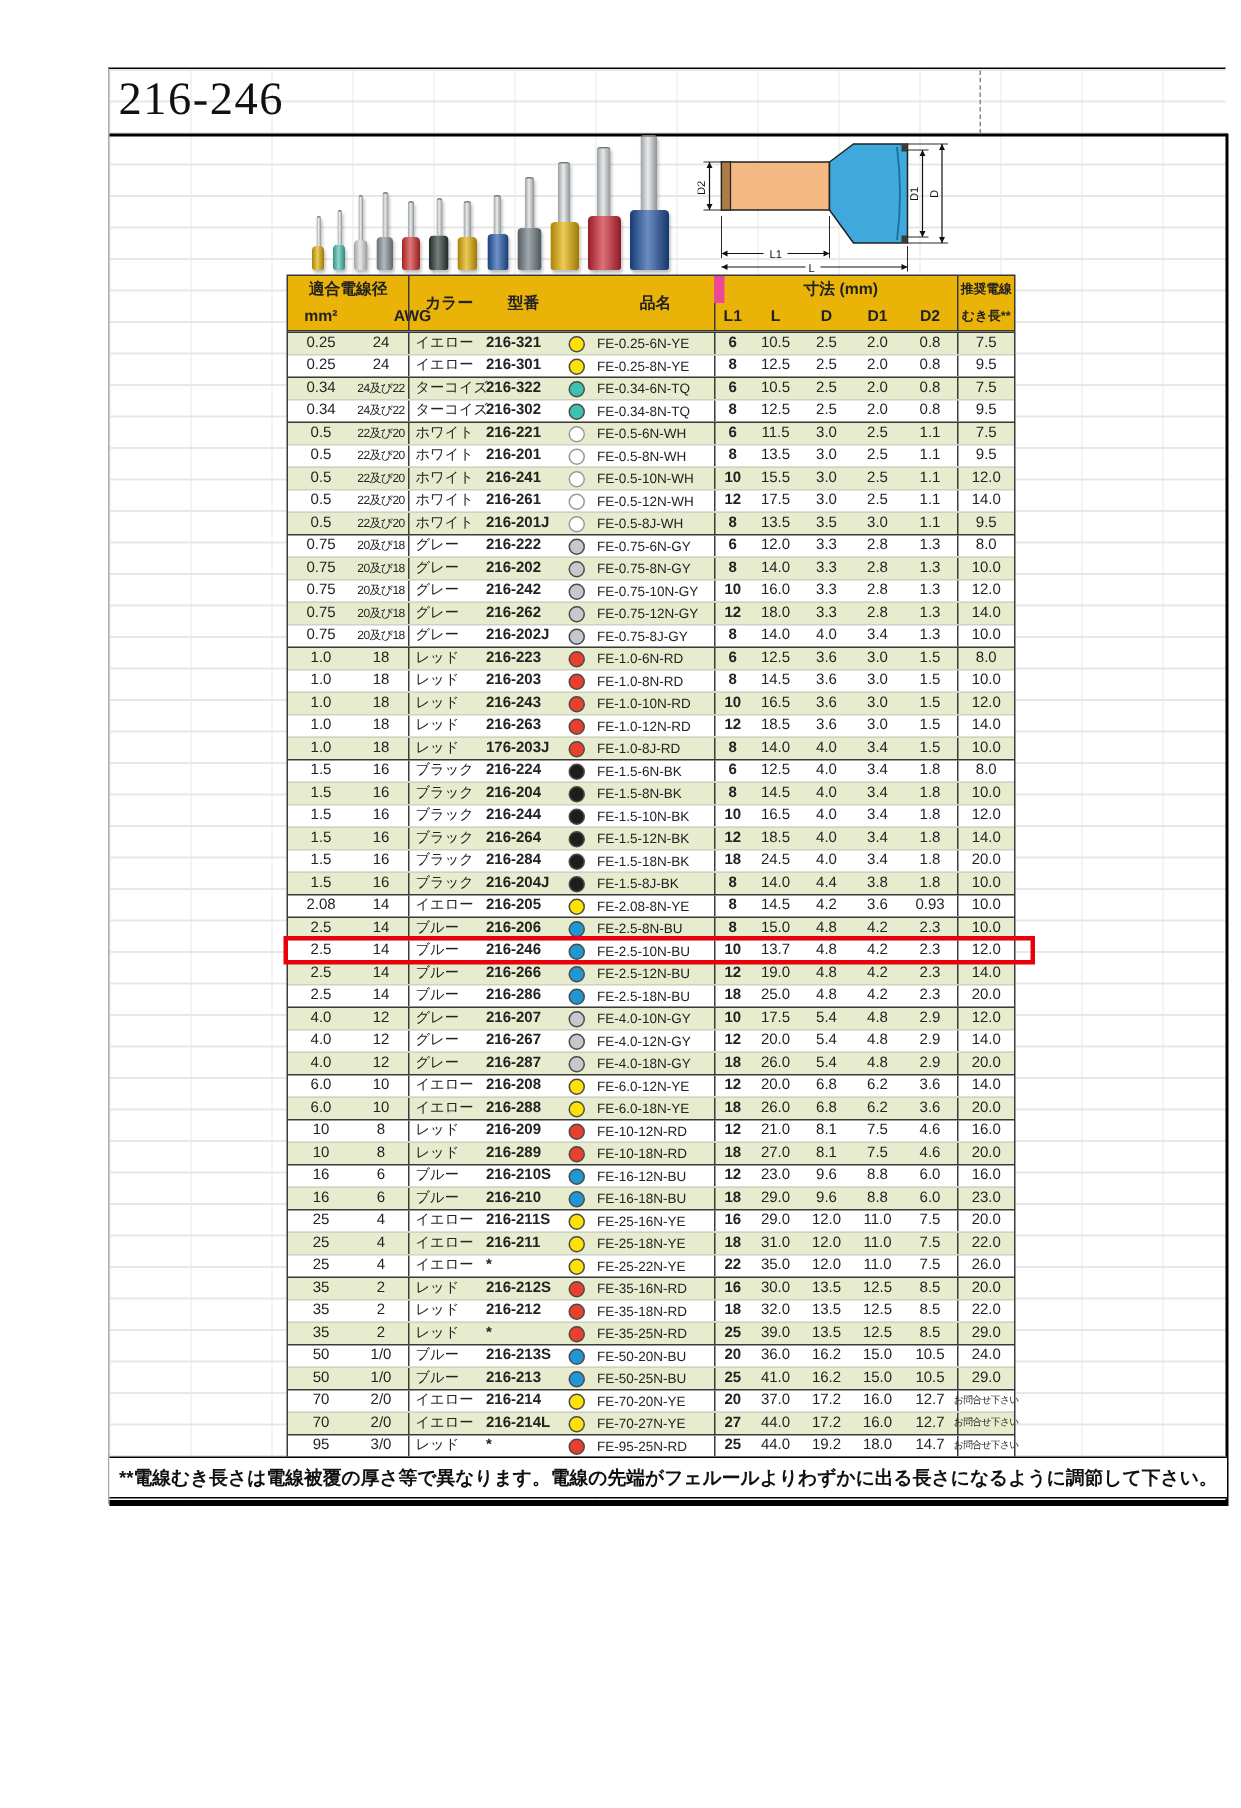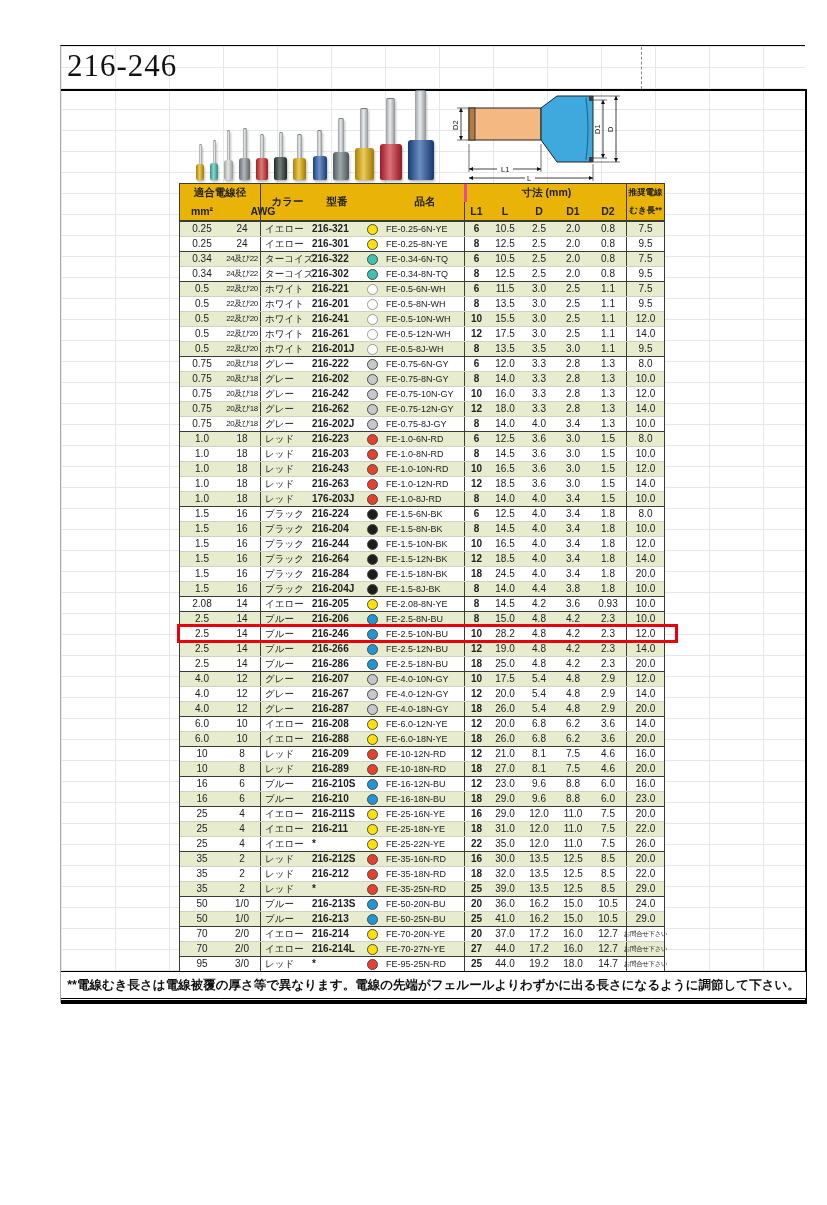--- a/index.html
+++ b/index.html
@@ -1,20 +1,20 @@
 <!DOCTYPE html>
 <html><head>
 <meta charset="utf-8">
 <style>
   * { margin:0; padding:0; box-sizing:border-box; }
   html,body { background:#fff; }
   body { width:827px; height:1205px; position:relative; overflow:hidden;
          font-family:"Liberation Sans","DejaVu Sans",sans-serif; color:#222; }
 
-  .sheet { position:absolute; left:60px; top:45px; width:745px; height:958px;
+  .sheet { position:absolute; left:72px; top:45px; width:745px; height:958px;
     border-top:1px solid #000; border-left:1px solid #aaa;
     background-image:
       linear-gradient(#e7e7e7 1px, transparent 1px),
       linear-gradient(90deg,#e7e7e7 1px, transparent 1px);
     background-size:54px 21px; }
 
   .title-text { position:absolute; left:6px; top:2px;
     font-family:"Liberation Serif","DejaVu Serif",serif; font-size:31px; letter-spacing:1px; color:#111; }
   .title-underline { position:absolute; left:0; top:43px; width:745px; height:2px; background:#000; }
   .pagebox { position:absolute; left:663px; top:0px; width:95px; height:43px;
@@ -42,21 +42,21 @@
     grid-template-columns:44px 36px 50px 52px 20px 82px 24px 34px 34px 34px 36px 38px;
     grid-template-rows:18px 18px; border-bottom:1px solid #3a3a3a;
     font-weight:bold; font-size:10.5px; background:#eab308; }
   .thead > div { display:flex; align-items:center; justify-content:center; white-space:nowrap; }
   .h-wire  { grid-column:1/3; grid-row:1; font-size:10.5px; }
   .h-mm2   { grid-column:1; grid-row:2; }
   .h-awg   { grid-column:2; grid-row:2;margin-left:39px; }
   .h-color { grid-column:3; grid-row:1/3; border-left:1px solid #3a3a3a; justify-content:flex-start; padding-left:4px; }
   .h-model { grid-column:4; grid-row:1/3; justify-content:flex-start; padding-left:2px; }
   .h-name  { grid-column:6; grid-row:1/3; justify-content:flex-start; padding-left:4px; }
-  .h-dims  { grid-column:7/12; grid-row:1; border-left:3px solid #ec4899; }
+  .h-dims  { grid-column:7/12; grid-row:1; border-left:7px solid #ec4899; }
   .h-l1 { grid-column:7; grid-row:2; border-left:1px solid #3a3a3a; }
   .h-l  { grid-column:8; grid-row:2; } .h-d { grid-column:9; grid-row:2; }
   .h-d1 { grid-column:10; grid-row:2; } .h-d2 { grid-column:11; grid-row:2; }
   .h-strip1 { grid-column:12; grid-row:1; border-left:1px solid #3a3a3a; font-size:8.5px; }
   .h-strip2 { grid-column:12; grid-row:2; border-left:1px solid #3a3a3a; font-size:8.5px; }
 
   .trow { display:grid; height:15px; position:relative;
     grid-template-columns:44px 36px 50px 52px 20px 82px 24px 34px 34px 34px 36px 38px;
     border-top:1px solid #cdd2c2; }
   .trow:first-child { border-top:none; }
@@ -639,21 +639,21 @@
         <div class="trow white hl">
           <span class="c c-mm2">2.5</span>
           <span class="c c-awg">14</span>
           <span class="c c-color">ブルー</span>
           <span class="c c-model">216-246</span>
           <span class="c c-swatch">
             <i style="background: rgb(33, 150, 212);"></i>
           </span>
           <span class="c c-name">FE-2.5-10N-BU</span>
           <span class="c c-l1">10</span>
-          <span class="c c-num">28.2</span>
+          <span class="c c-num">13.7</span>
           <span class="c c-num">4.8</span>
           <span class="c c-num">4.2</span>
           <span class="c c-num">2.3</span>
           <span class="c c-strip">12.0</span>
           <b class="hlb" style="border-color: rgb(232, 0, 13);"></b>
         </div>
         <div class="trow green">
           <span class="c c-mm2">2.5</span>
           <span class="c c-awg">14</span>
           <span class="c c-color">ブルー</span>

